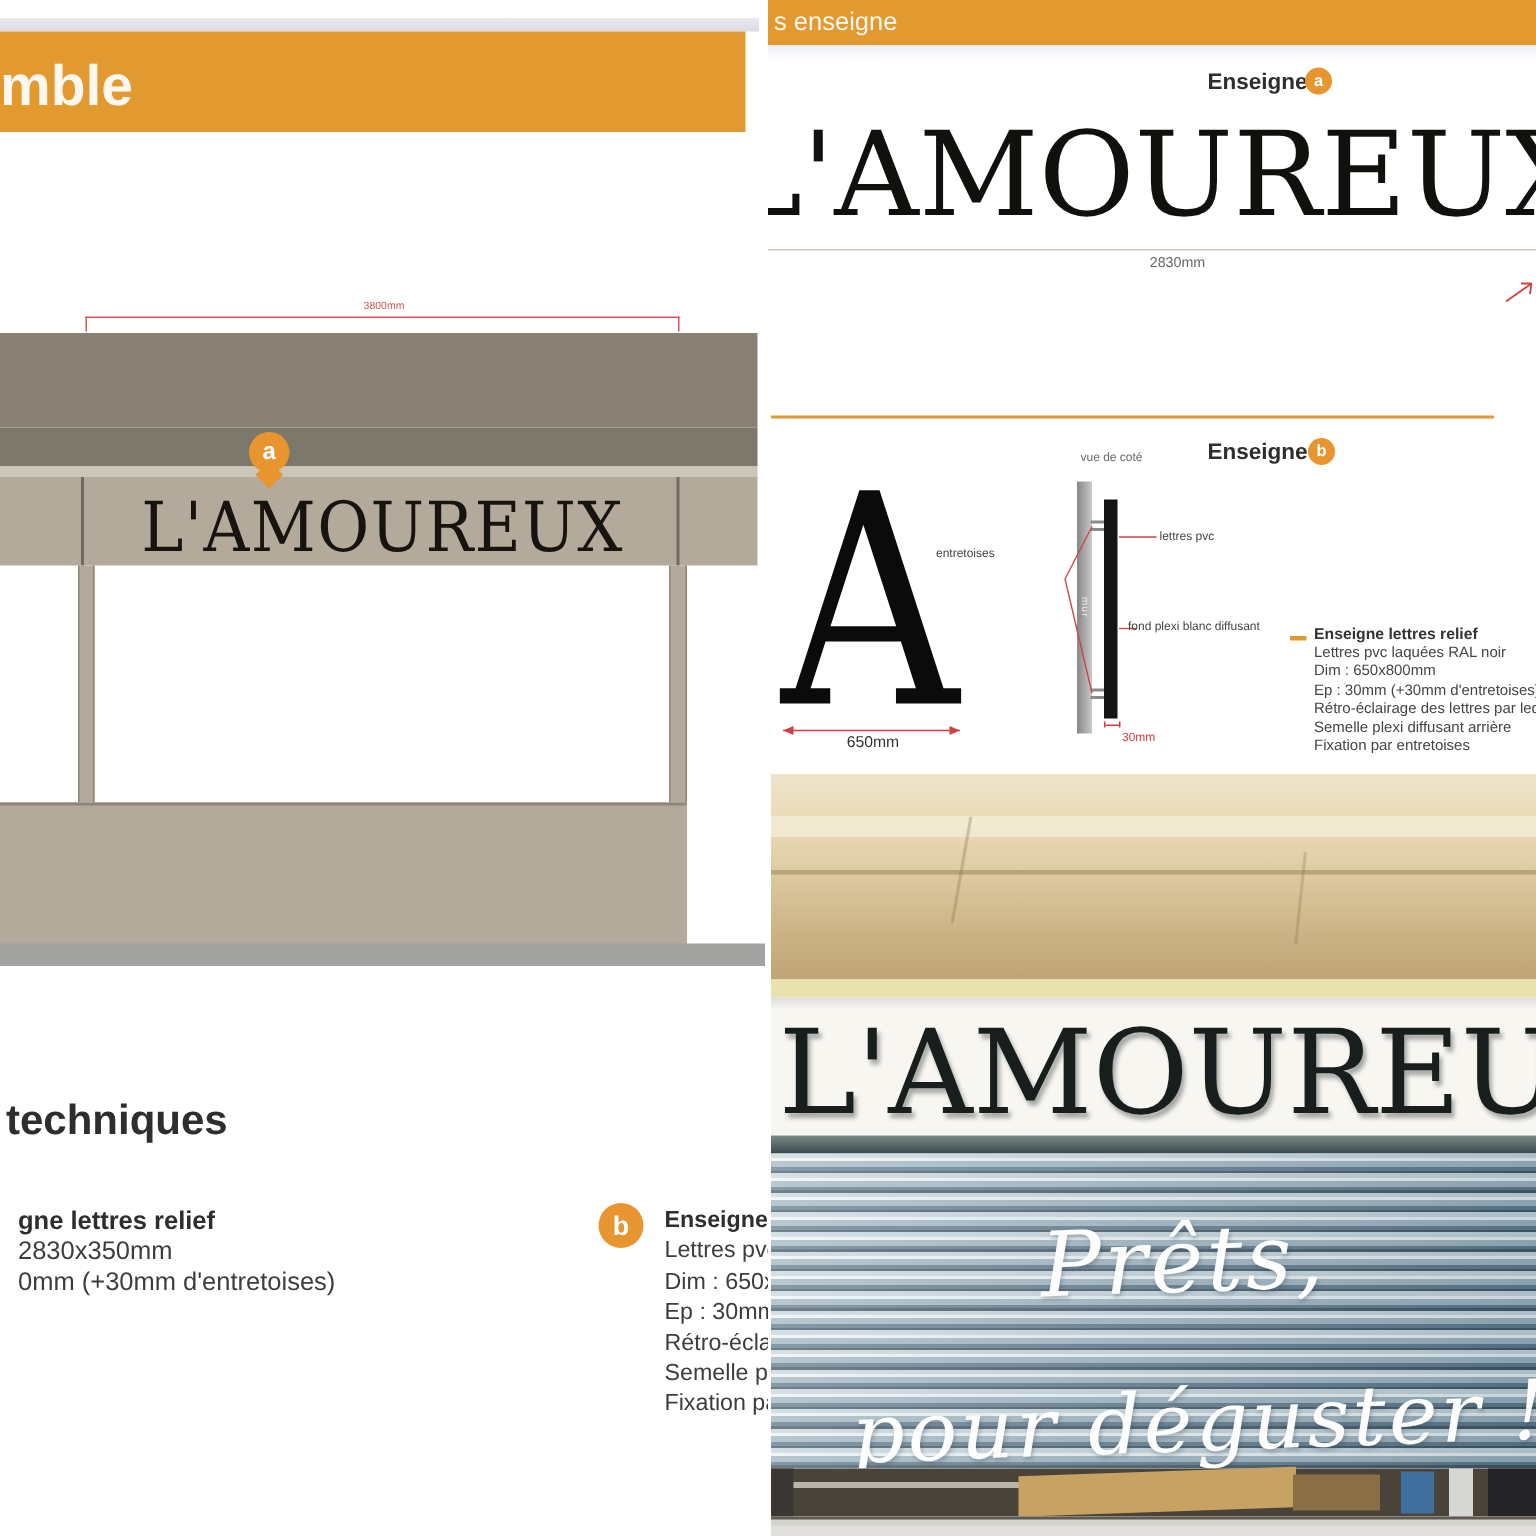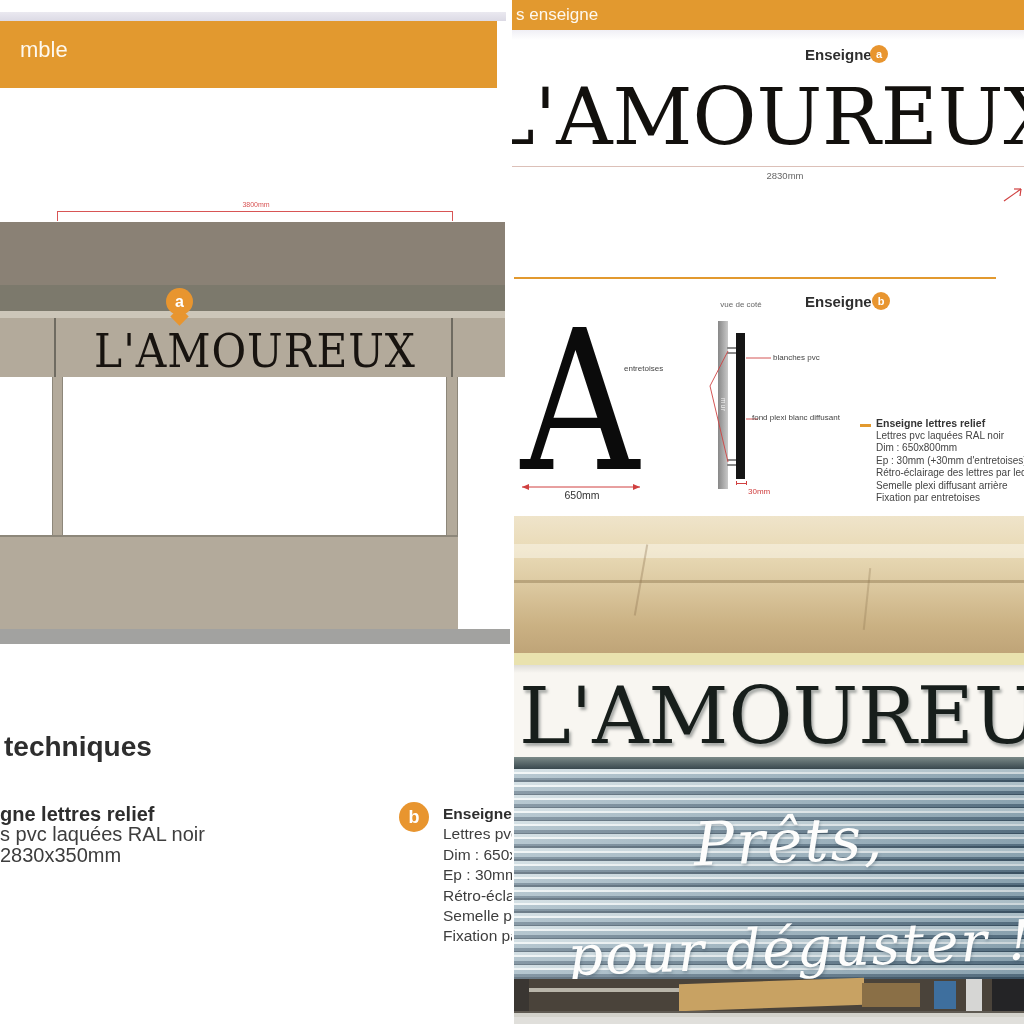--- a/index.html
+++ b/index.html
@@ -16,21 +16,21 @@
 </head>
 <body>
 
 <div id="canvas">
 
   <div class="panel" style="left:0;top:0;width:512px;height:1024px;">
 
     <div class="abs" style="left:0;top:12px;width:506px;height:9px;background:linear-gradient(#eae9f0,#dcdae5);"></div>
 
     <div class="abs" style="left:0;top:21px;width:497px;height:67px;background:#e2992f;"></div>
-    <div class="abs" style="left:20px;top:37px;font-size:22px;font-weight:normal;color:#fdf8ef;">mble</div>
+    <div class="abs" style="left:0;top:37px;font-size:38px;font-weight:bold;color:#fdf8ef;">mble</div>
 
     <div class="abs" style="left:225px;top:201px;width:62px;text-align:center;font-size:7px;color:#d85555;">3800mm</div>
     <div class="abs" style="left:57px;top:211px;width:394px;height:9px;border:1px solid #d85555;border-bottom:none;"></div>
 
     <div class="abs" style="left:0;top:222px;width:505px;height:63px;background:#8a8175;"></div>
     <div class="abs" style="left:0;top:285px;width:505px;height:26px;background:#7c796c;"></div>
     <div class="abs" style="left:0;top:311px;width:505px;height:7px;background:#ccc6b9;"></div>
     <div class="abs" style="left:0;top:318px;width:505px;height:59px;background:#b3aa9b;"></div>
     <div class="abs" style="left:54px;top:318px;width:2px;height:59px;background:#6f6b61;"></div>
     <div class="abs" style="left:451px;top:318px;width:2px;height:59px;background:#6f6b61;"></div>
@@ -41,24 +41,24 @@
       <span>a</span>
     </div>
 
     <div class="abs" style="left:52px;top:377px;width:9px;height:158px;background:#b3aa9b;border-left:1px solid #8d877a;border-right:1px solid #8d877a;"></div>
     <div class="abs" style="left:446px;top:377px;width:10px;height:158px;background:#b3aa9b;border-left:1px solid #8d877a;border-right:1px solid #8d877a;"></div>
     <div class="abs" style="left:0;top:535px;width:458px;height:94px;background:#b3aa9b;border-top:2px solid #8d877a;"></div>
     <div class="abs" style="left:0;top:629px;width:510px;height:15px;background:#a2a2a0;"></div>
 
     <div class="abs" style="left:4px;top:731px;font-size:28px;font-weight:bold;color:#2e2e2e;">techniques</div>
 
-    <div class="abs" style="left:0;top:804px;font-size:20px;line-height:20.4px;">
+    <div class="abs" style="left:12px;top:804px;font-size:17px;line-height:20.4px;">
       <div class="specline" style="font-weight:bold;color:#2e2e2e;">gne lettres relief</div>
-      <div class="specline">s pvc laquées RAL noir</div>
       <div class="specline">2830x350mm</div>
+      <div class="specline">0mm (+30mm d'entretoises)</div>
     </div>
 
     <div class="abs badge" style="left:399px;top:802px;width:30px;height:30px;font-size:18px;">
       <span>b</span>
     </div>
 
     <div class="abs" style="left:443px;top:804px;width:320px;font-size:15.5px;line-height:20.4px;">
       <div class="specline" style="font-weight:bold;color:#2e2e2e;">Enseigne lettres relief</div>
       <div class="specline">Lettres pvc laquées RAL noir</div>
       <div class="specline">Dim : 650x800mm</div>
@@ -117,21 +117,21 @@
     <div class="abs" style="left:215px;top:464px;width:9px;height:2px;background:#8a8a8a;"></div>
 
     <svg class="abs" style="left:150px;top:330px;" width="164" height="164" viewBox="0 0 164 164">
       <line x1="48" y1="56" x2="66" y2="21" stroke="#cf4343" stroke-width="0.9"></line>
       <line x1="48" y1="56" x2="66" y2="132" stroke="#cf4343" stroke-width="0.9"></line>
       <line x1="109" y1="28" x2="84" y2="28" stroke="#cf4343" stroke-width="0.9"></line>
       <line x1="96" y1="89" x2="84" y2="89" stroke="#cf4343" stroke-width="0.9"></line>
     </svg>
 
     <div class="abs" style="left:112px;top:364px;width:48px;text-align:left;font-size:8px;color:#444;">entretoises</div>
-    <div class="abs nowrap" style="left:261px;top:353px;font-size:8px;color:#444;">blanches pvc</div>
+    <div class="abs nowrap" style="left:261px;top:353px;font-size:8px;color:#444;">lettres pvc</div>
     <div class="abs nowrap" style="left:240px;top:413px;font-size:8px;color:#444;">fond plexi blanc diffusant</div>
 
     <div class="abs" style="left:224px;top:481px;width:9px;height:4px;border-left:1px solid #d04040;border-right:1px solid #d04040;">
       <div style="margin-top:2px;height:1px;background:#d04040;"></div>
     </div>
     <div class="abs" style="left:236px;top:487px;font-size:8px;color:#d04040;">30mm</div>
 
     <div class="abs" style="left:348px;top:424px;width:11px;height:3px;background:#e2992f;"></div>
     <div class="abs nowrap" style="left:364px;top:417px;font-size:10.5px;font-weight:bold;color:#333;">Enseigne lettres relief</div>
     <div class="abs" style="left:364px;top:430px;font-size:10px;line-height:12.4px;color:#444;">

